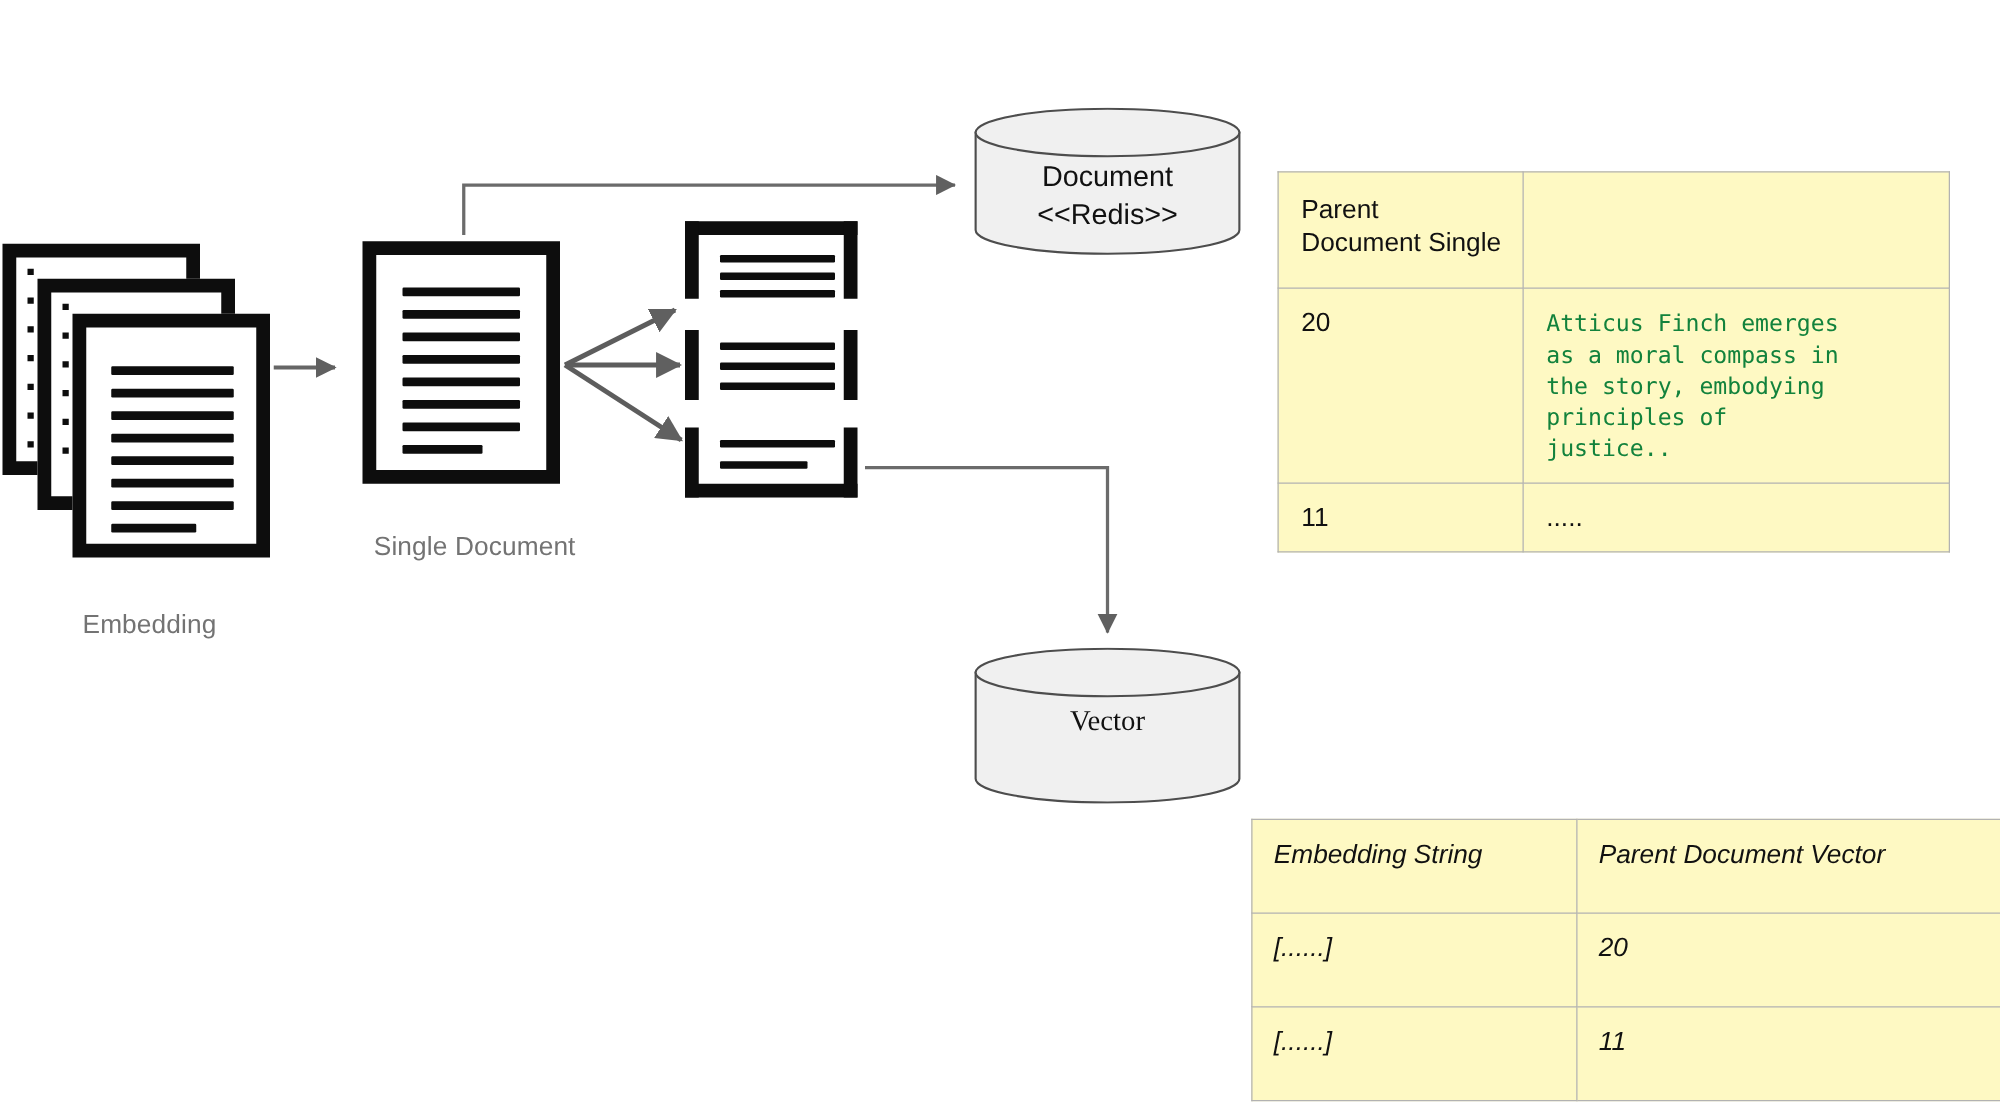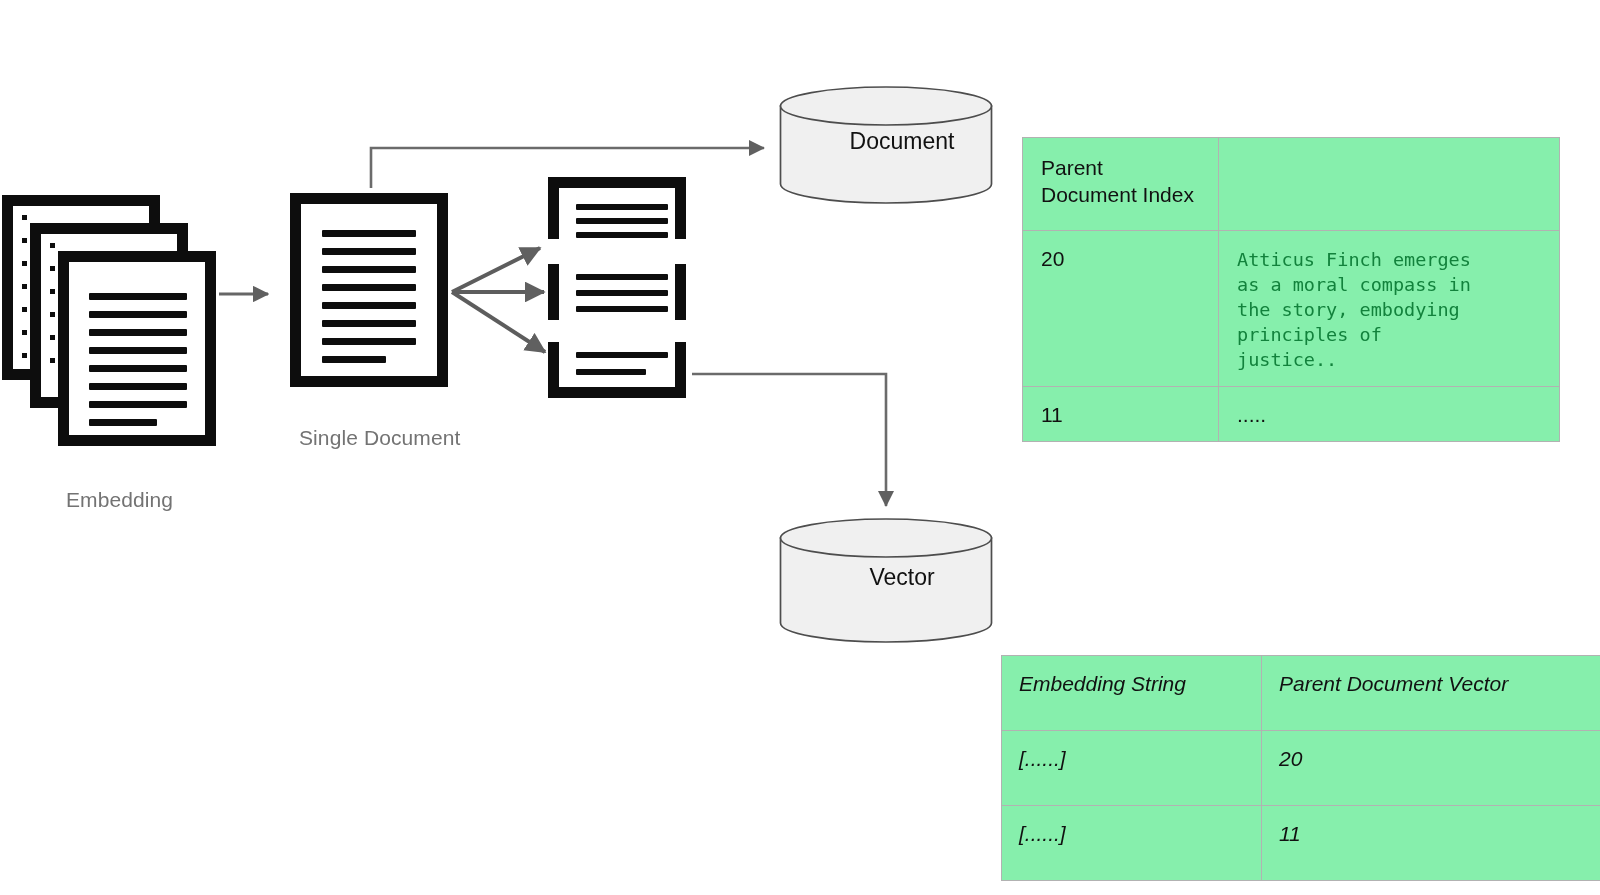--- a/index.html
+++ b/index.html
@@ -26,21 +26,20 @@
     font-size: 21px;
     letter-spacing: 0.1px;
     white-space: nowrap;
   }
   .cyl-label {
     color: #111111;
     font-size: 23px;
     line-height: 30px;
     text-align: center;
     white-space: nowrap;
-    padding-left: 16px;
   }
 
   
   .cylinder { position: absolute; }
   .cyl-svg { position: absolute; left: 0; top: 0; }
   .cyl-text {
     position: absolute;
     left: 0;
     width: 100%;
     text-align: center;
@@ -72,21 +71,21 @@
     box-sizing: border-box;
   }
   .chunk-top    { border-top: 11px solid #0d0d0d; border-left: 11px solid #0d0d0d; border-right: 11px solid #0d0d0d; }
   .chunk-mid    { border-left: 11px solid #0d0d0d; border-right: 11px solid #0d0d0d; }
   .chunk-bottom { border-bottom: 11px solid #0d0d0d; border-left: 11px solid #0d0d0d; border-right: 11px solid #0d0d0d; }
 
   
   table.diagram-table {
     position: absolute;
     border-collapse: collapse;
-    background: #86efac;
+    background: #fef9c3;
     table-layout: fixed;
   }
   table.diagram-table td,
   table.diagram-table th {
     border: 1px solid #b2b2b2;
     text-align: left;
     vertical-align: top;
     font-weight: normal;
   }
 
@@ -235,43 +234,44 @@
     </div>
   </div>
 
   <div class="cylinder" style="left:779px; top:86px; width:214px; height:118px;">
     <svg class="cyl-svg" width="214" height="118" viewBox="0 0 214 118">
       <path d="M 1.5 20 L 1.5 98 A 105.5 19 0 0 0 212.5 98 L 212.5 20 Z" fill="#f0f0f0" stroke="#4d4d4d" stroke-width="1.7"></path>
       <ellipse cx="107" cy="20" rx="105.5" ry="19" fill="#f0f0f0" stroke="#4d4d4d" stroke-width="1.7"></ellipse>
     </svg>
     <div class="cyl-text cyl-label" style="top:40px;">
       <div>Document</div>
-    </div>
-  </div>
-
-  <div class="cylinder" style="left:779px; top:518px; width:214px; height:125px;">
+      <div>&lt;&lt;Redis&gt;&gt;</div>
+    </div>
+  </div>
+
+  <div class="cylinder" style="left:779px; top:518px; width:214px; height:125px;font-family:Liberation Serif, serif;">
     <svg class="cyl-svg" width="214" height="125" viewBox="0 0 214 125">
       <path d="M 1.5 20 L 1.5 105 A 105.5 19 0 0 0 212.5 105 L 212.5 20 Z" fill="#f0f0f0" stroke="#4d4d4d" stroke-width="1.7"></path>
       <ellipse cx="107" cy="20" rx="105.5" ry="19" fill="#f0f0f0" stroke="#4d4d4d" stroke-width="1.7"></ellipse>
     </svg>
     <div class="cyl-text cyl-label" style="top:44px;">
       <div>Vector</div>
     </div>
   </div>
 
   <table class="diagram-table" id="parent-doc-table">
     <colgroup>
       <col class="col-idx">
       <col>
     </colgroup>
     <tbody>
       <tr>
         <td class="hdr">
           <div>Parent</div>
-          <div>Document Index</div>
+          <div>Document Single</div>
         </td>
         <td class="hdr"></td>
       </tr>
       <tr class="r-idx">
         <td class="idx">20</td>
         <td class="mono-green">Atticus Finch emerges
 as a moral compass in
 the story, embodying
 principles of
 justice..</td>

